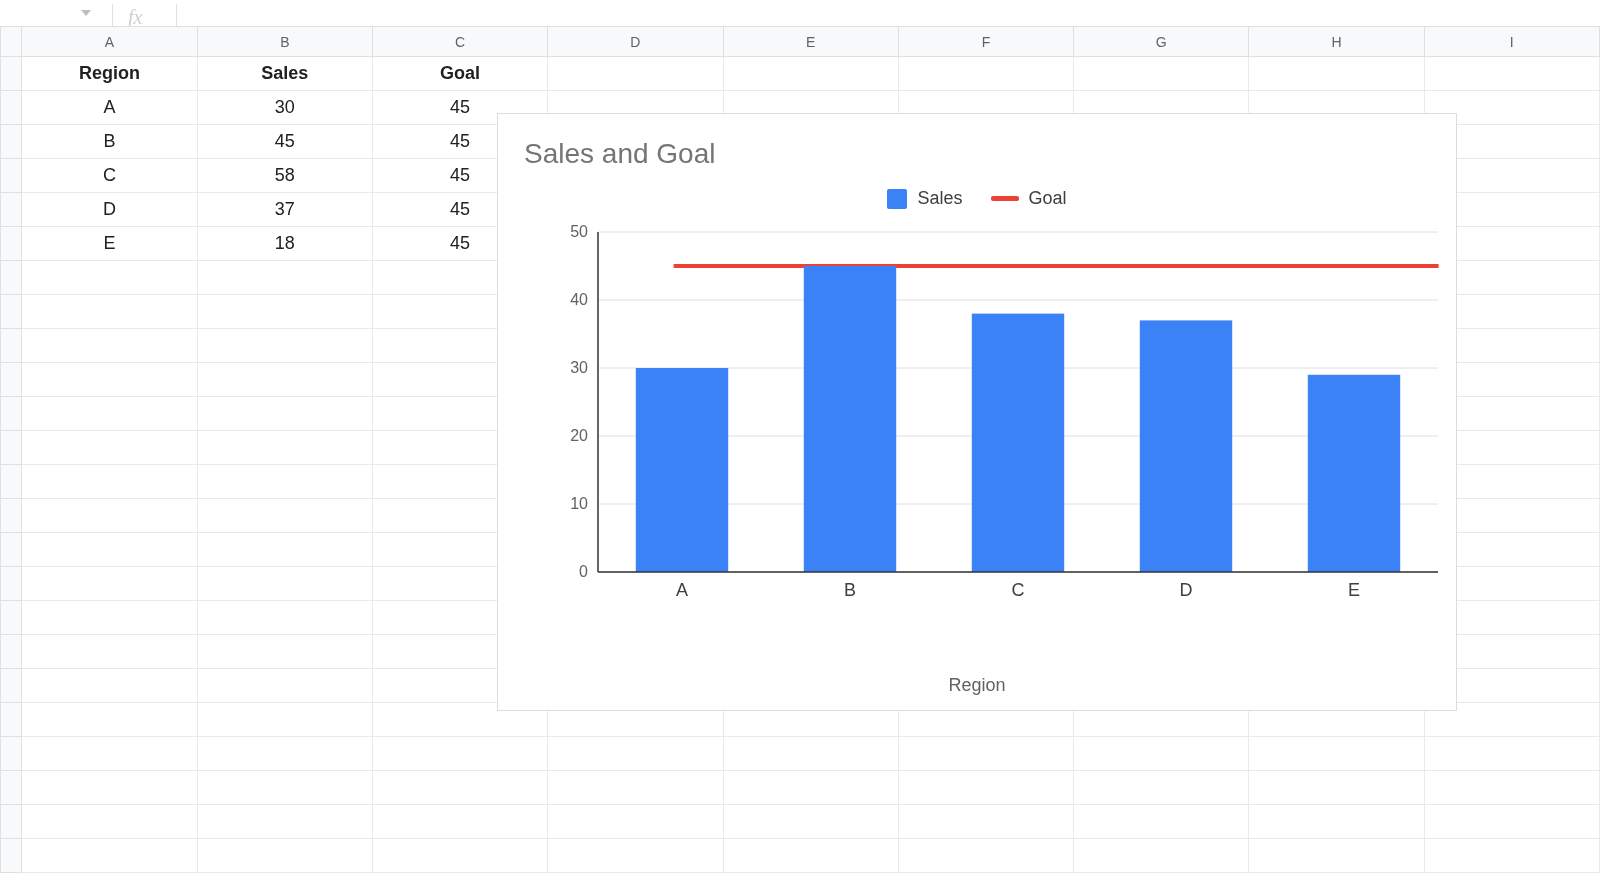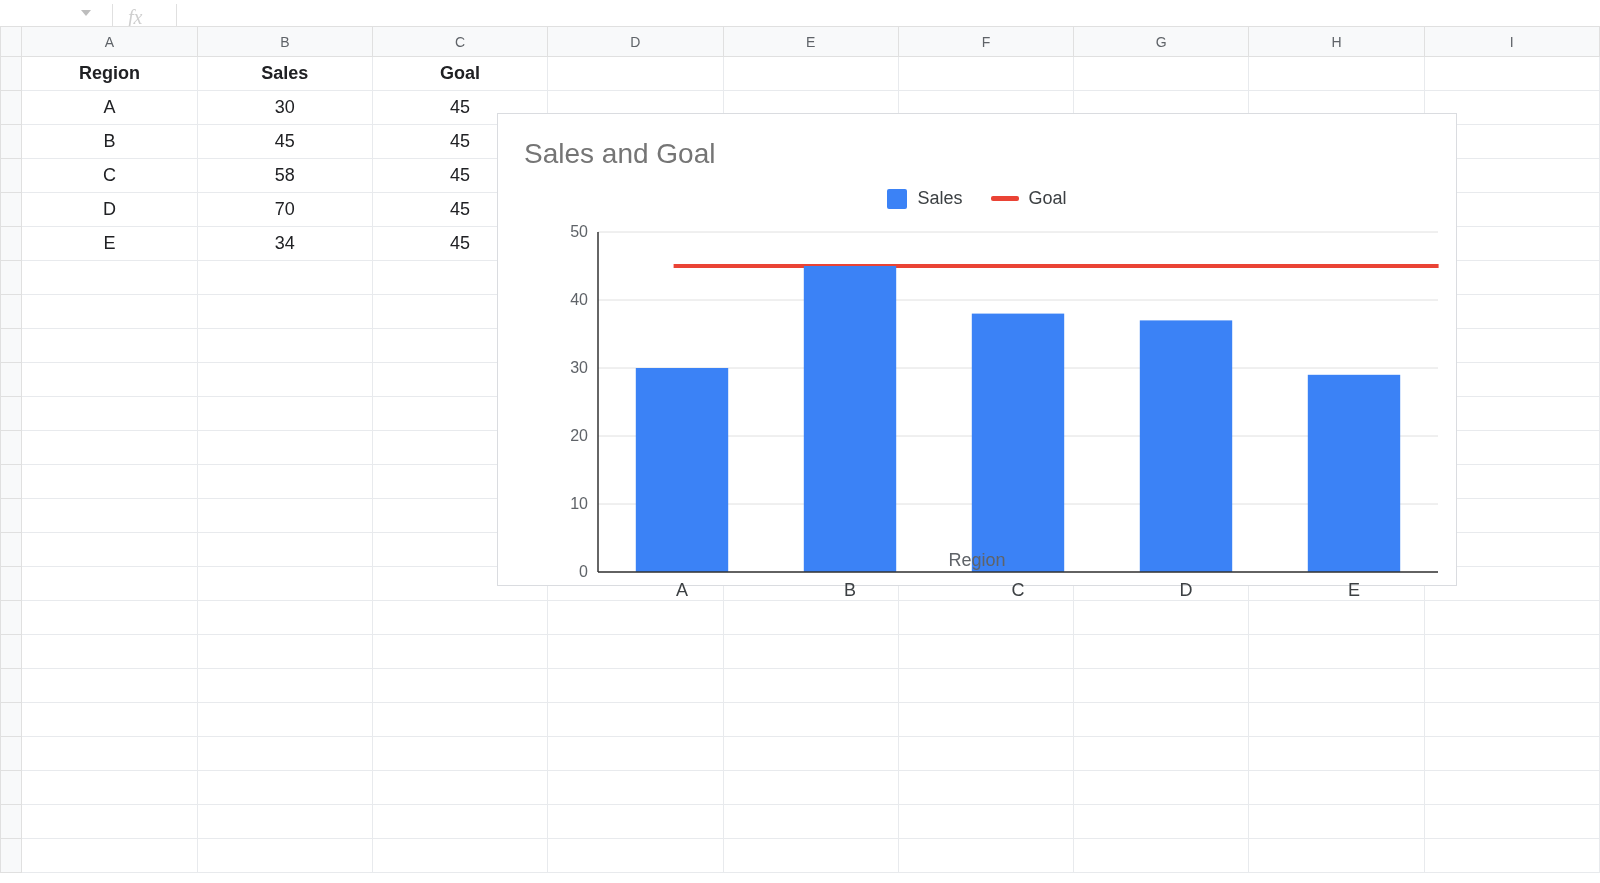--- a/index.html
+++ b/index.html
@@ -76,21 +76,21 @@
     white-space:nowrap;
   }
   .bold { font-weight:700; }
 
   
   .chart {
     position:absolute;
     left:497px;
     top:113px;
     width:960px;
-    height:473px;
+    height:598px;
     background:#fff;
     border:1px solid #dadce0;
   }
   .chart-title {
     position:absolute;
     left:26px; top:24px;
     font-size:28px;
     color:#757575;
     font-weight:400;
   }
@@ -213,33 +213,33 @@
           <td></td>
           <td></td>
           <td></td>
           <td></td>
           <td></td>
           <td></td>
         </tr>
         <tr>
           <th class="rowhdr"></th>
           <td>D</td>
-          <td>70</td>
+          <td>37</td>
           <td>45</td>
           <td></td>
           <td></td>
           <td></td>
           <td></td>
           <td></td>
           <td></td>
         </tr>
         <tr>
           <th class="rowhdr"></th>
           <td>E</td>
-          <td>34</td>
+          <td>18</td>
           <td>45</td>
           <td></td>
           <td></td>
           <td></td>
           <td></td>
           <td></td>
           <td></td>
         </tr>
         <tr>
           <th class="rowhdr"></th>

